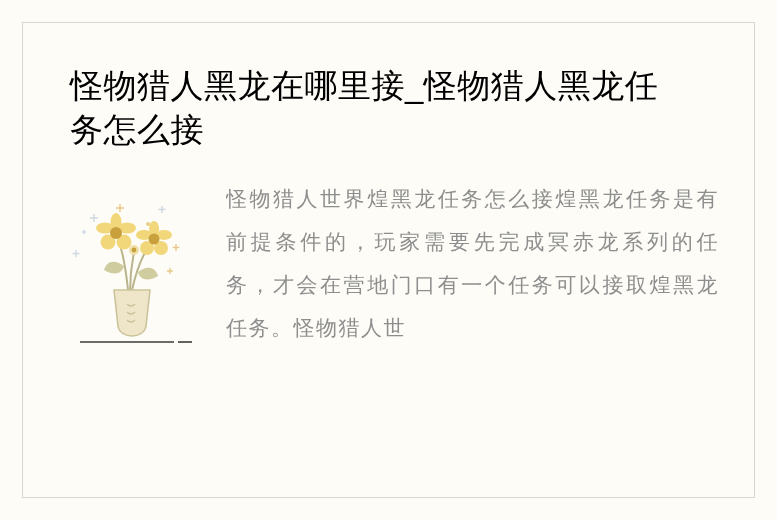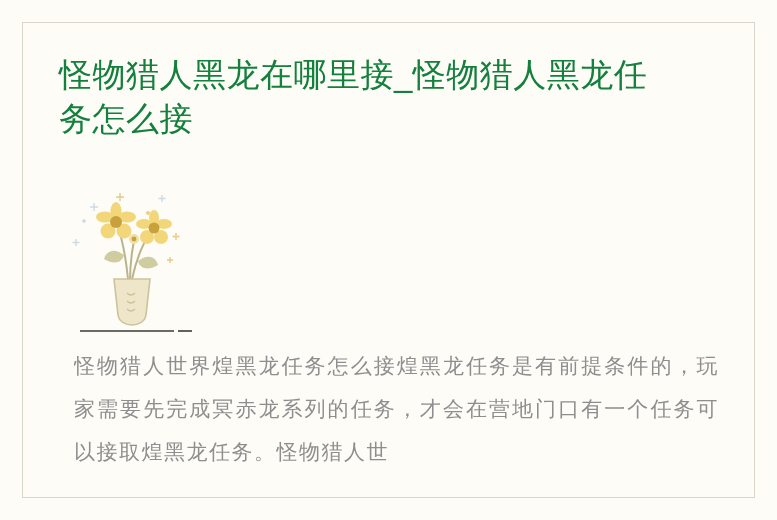--- a/index.html
+++ b/index.html
@@ -34,31 +34,30 @@
     position: absolute;
     left: 58px;
     top: 52px;
     right: 58px;
     bottom: 40px;
   }
   .title {
     font-family: "Liberation Sans", sans-serif;
     font-size: 33px;
     line-height: 44px;
-    color: #15803d;
+    color: #000000;
     letter-spacing: 0.5px;
     font-weight: 400;
-    margin: 1px;
+    margin: 12px;
     width: 600px;
   }
   .body-area {
     display: flex;
     align-items: flex-start;
     margin-top: 26px;
-    flex-direction: column;
   }
   .illustration {
     width: 152px;
     height: 170px;
     flex: 0 0 152px;
     position: relative;
     margin-top: 8px;
   }
   .illu-svg {
     display: block;

